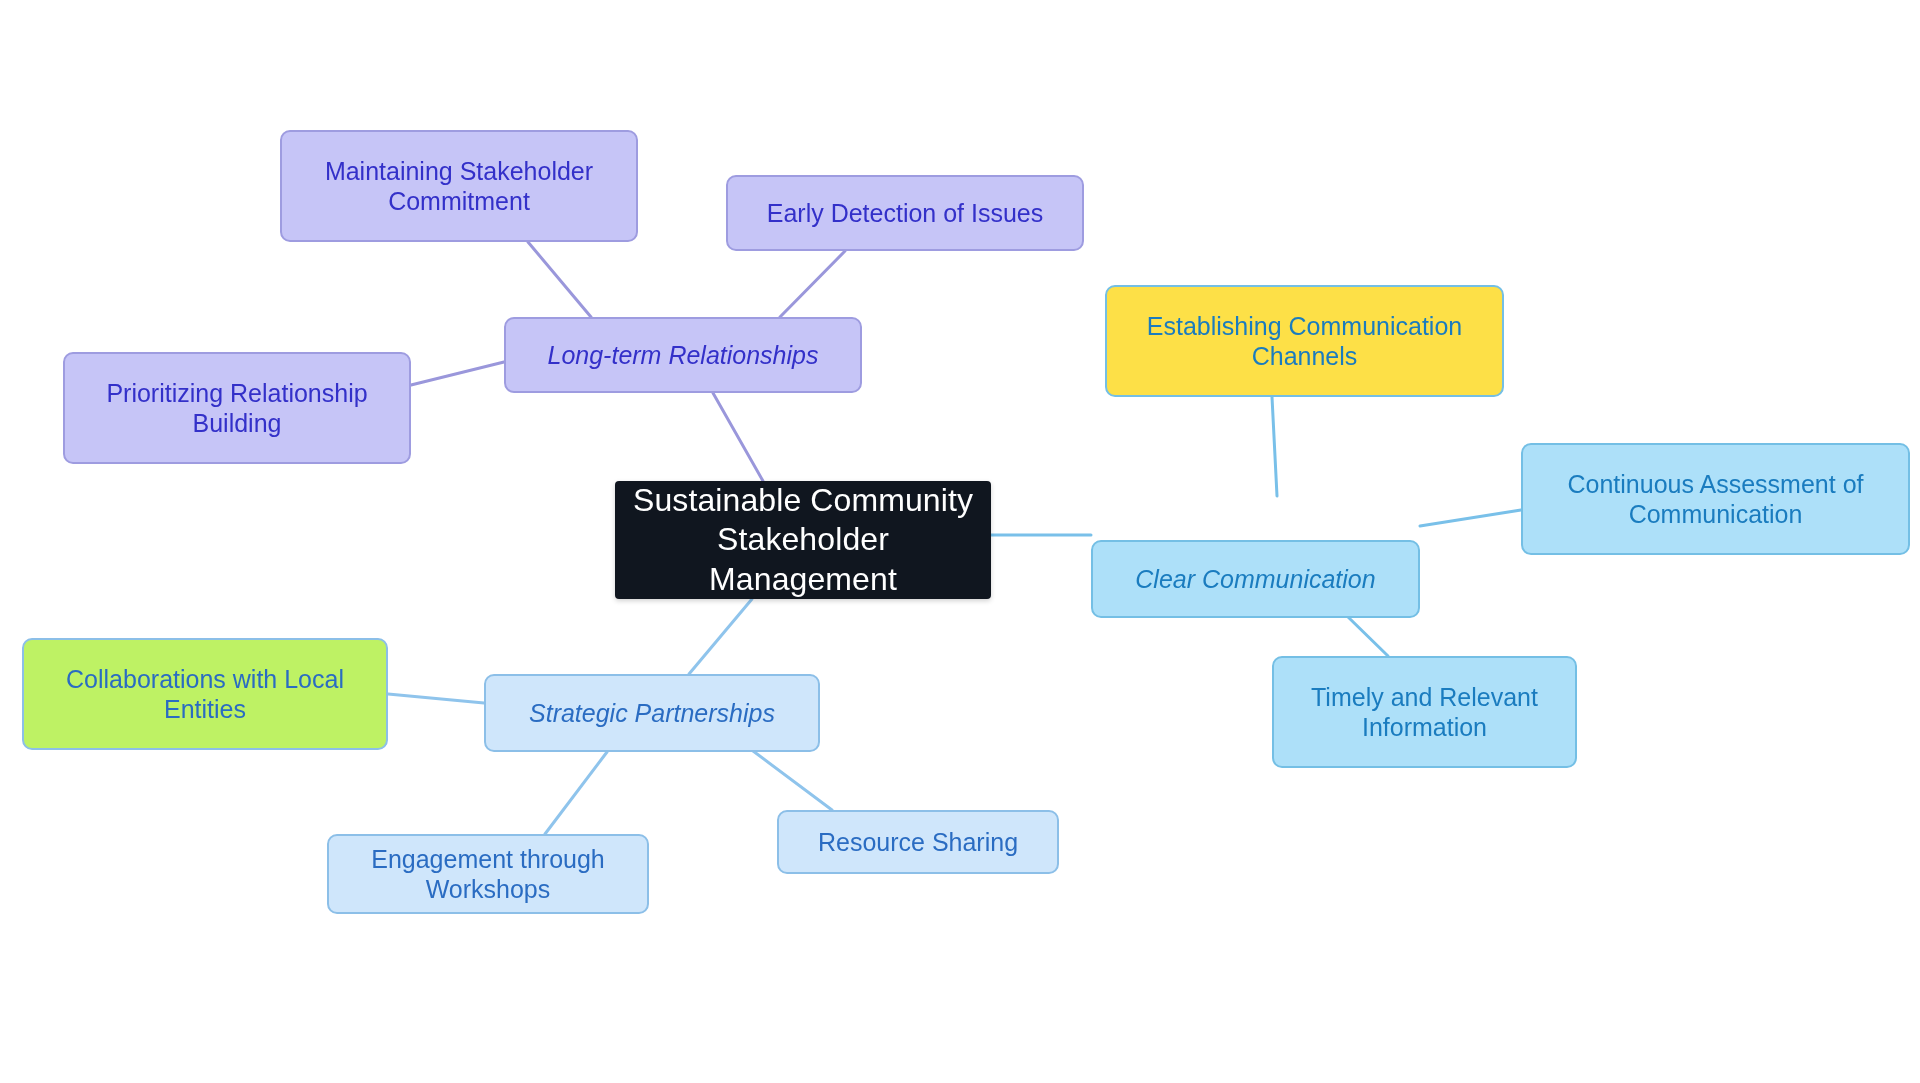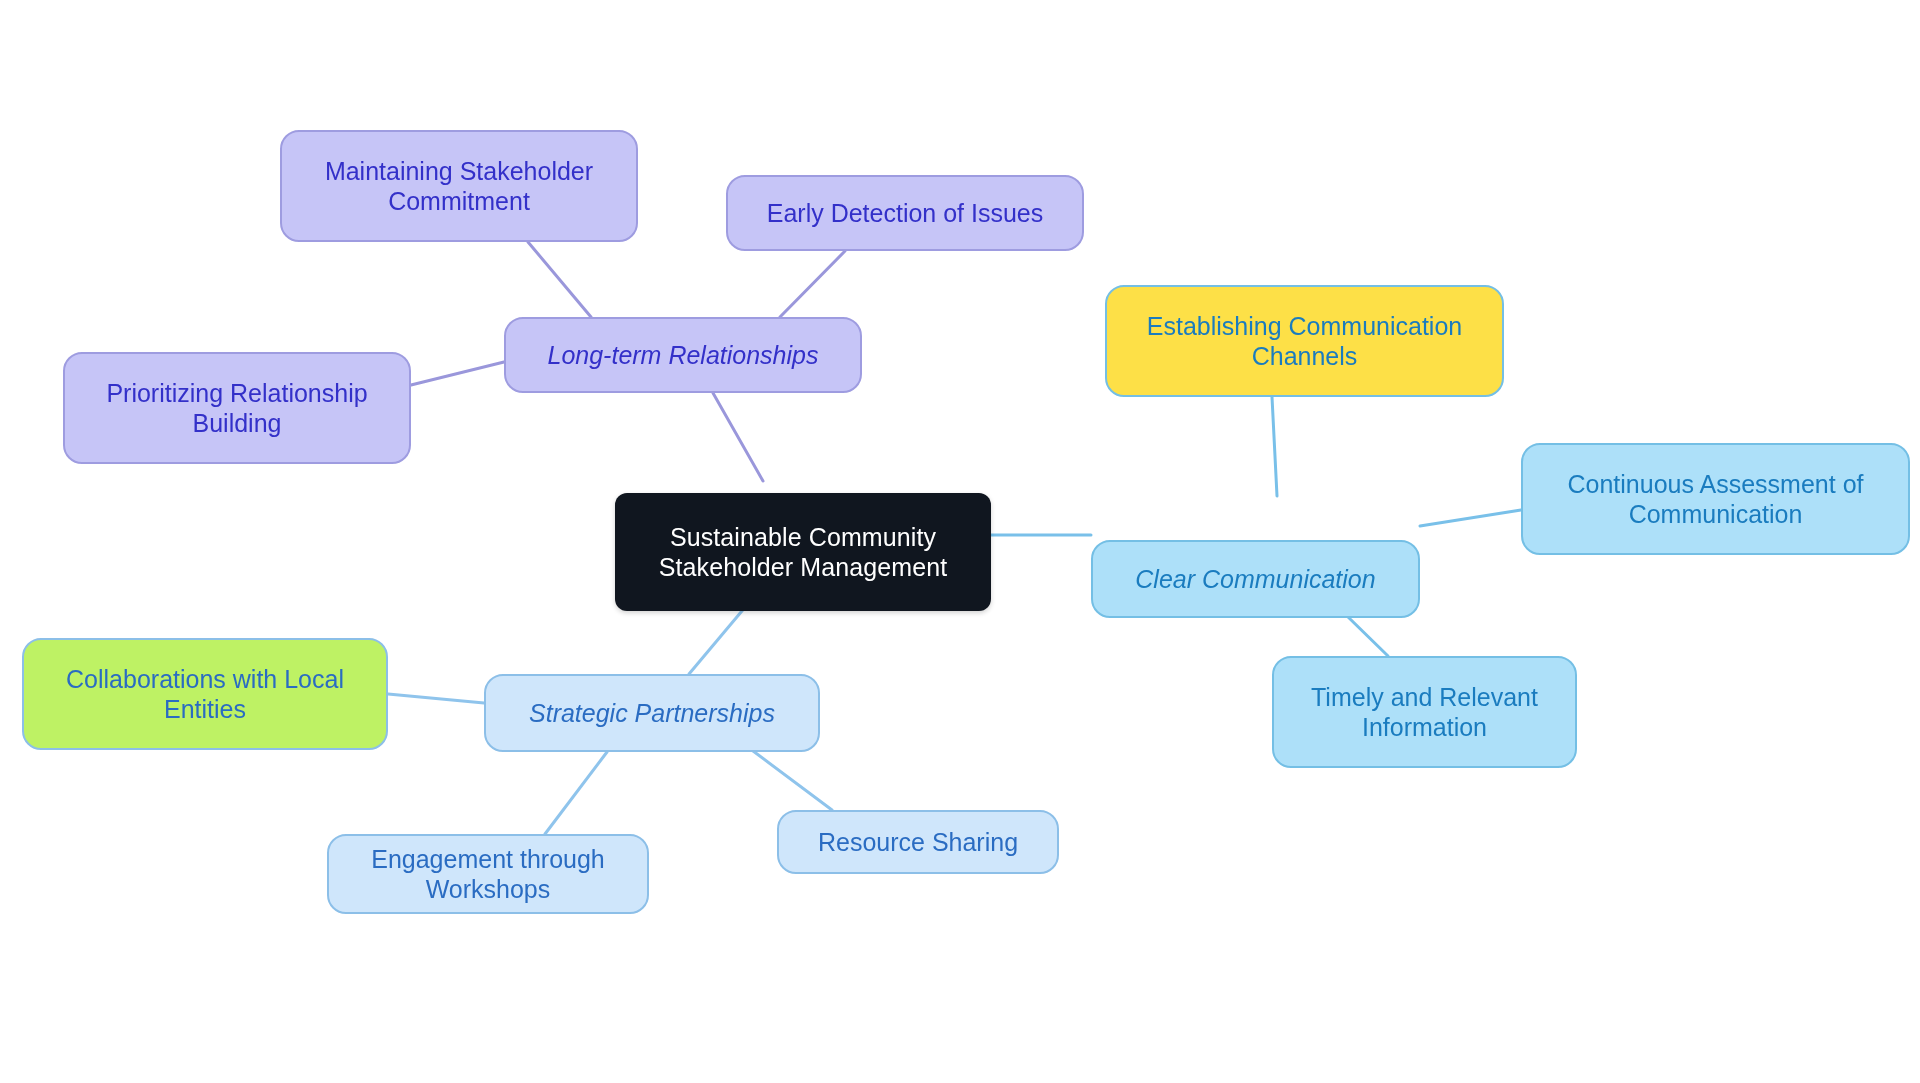--- a/index.html
+++ b/index.html
@@ -29,34 +29,33 @@
     height: 1083px;
     pointer-events: none;
   }
   .node {
     position: absolute;
     box-sizing: border-box;
     display: flex;
     align-items: center;
     justify-content: center;
     text-align: center;
-    border-radius: 19px;
+    border-radius: 10px;
     border-style: solid;
     border-width: 2px;
     line-height: 1.22;
     padding: 6px 14px;
     white-space: pre-line;
   }
   .node.root {
-    border-radius: 12px;
+    border-radius: 4px;
     border-width: 0;
-    font-size: 25px;
+    font-size: 32px;
     letter-spacing: 0.1px;
     box-shadow: 0 2px 5px rgba(0,0,0,0.18);
-    margin-top: 12px;
   }
   .node.branch {
     font-size: 25px;
     font-style: italic;
   }
   .node.leaf {
     font-size: 25px;
   }
 </style>
 </head>

